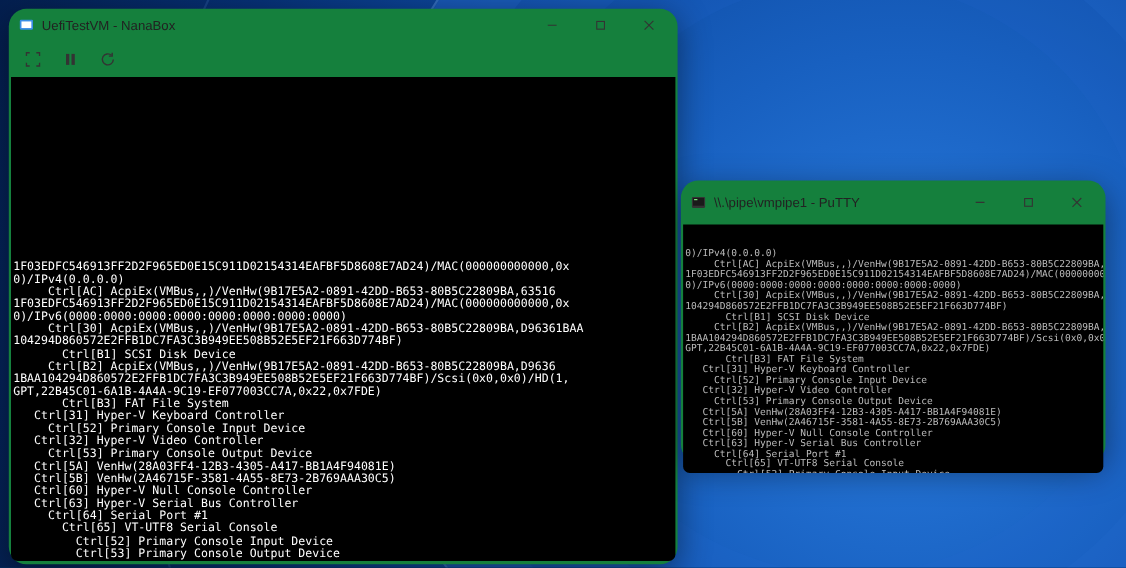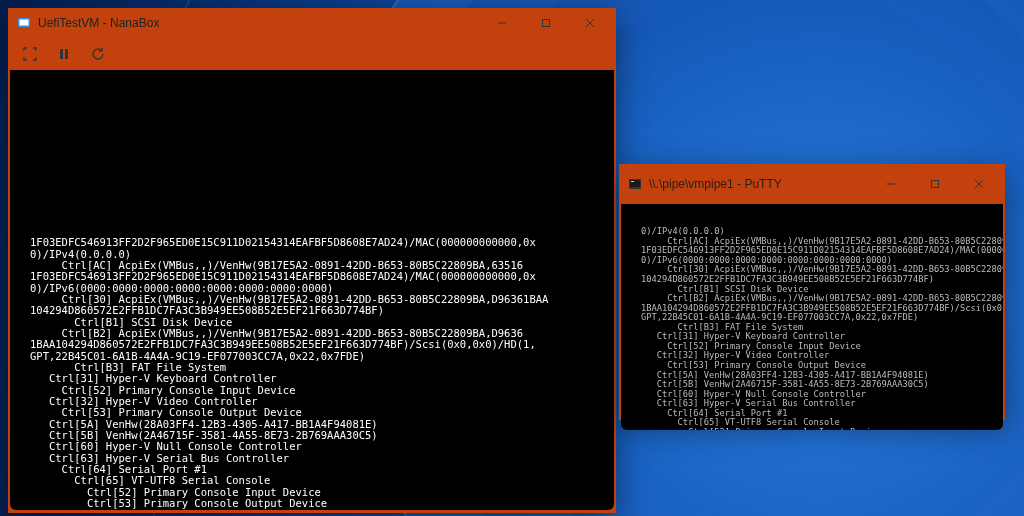--- a/index.html
+++ b/index.html
@@ -5,29 +5,29 @@
 html,body{margin:0;padding:0;width:1024px;height:516px;overflow:hidden;font-family:"Segoe UI",Arial,sans-serif;background:#004080}
 .wallpaper{position:absolute;inset:0;background:
  radial-gradient(circle at 80% 60%,#2a7de0 0%,#1860c0 30%,#0d49a0 55%,#073278 75%,#041f4f 100%);
  overflow:hidden}
 .wallpaper::before,.wallpaper::after{content:"";position:absolute;border-radius:50%;border:2px solid rgba(120,180,255,.35)}
 .wallpaper::before{width:900px;height:900px;right:-200px;top:-200px;box-shadow:
  inset 0 0 0 60px rgba(40,110,210,.25),
  inset 0 0 0 120px rgba(40,110,210,.18),
  inset 0 0 0 180px rgba(40,110,210,.12)}
 .wallpaper::after{width:1400px;height:1400px;right:-500px;top:-400px;border-color:rgba(120,180,255,.15)}
-.win{position:absolute;background:#c2410c;border-radius:0;box-shadow:0 8px 30px rgba(0,0,0,.45)}
+.win{position:absolute;background:#15803d;border-radius:16px;box-shadow:0 8px 30px rgba(0,0,0,.45)}
 .tb{display:flex;align-items:center;height:30px;padding:0 4px 0 8px}
 .tb-ico{width:16px;height:16px;display:flex;align-items:center;justify-content:center;margin-right:6px}
 .tb-title{font-size:12px;color:#222;flex:0 1 auto}
 .tb-sp{flex:1}
 .tb-btn{width:44px;height:30px;display:flex;align-items:center;justify-content:center;color:#333}
 .toolbar{display:flex;align-items:center;padding:4px 8px;gap:6px}
 .tool-btn{width:28px;height:24px;border-radius:4px;display:flex;align-items:center;justify-content:center;color:#333}
-.terminal{background:#000;margin:0 2px 2px 2px;border-radius:0 0 6px 6px;padding:4px 20px;overflow:hidden;font-family:Consolas,"Lucida Console",monospace;white-space:pre;line-height:1.08}
+.terminal{background:#000;margin:0 2px 2px 2px;border-radius:0 0 6px 6px;padding:4px 2px;overflow:hidden;font-family:Consolas,"Lucida Console",monospace;white-space:pre;line-height:1.08}
 
 .nanobox{left:8px;top:8px;width:608px;height:505px}
 .nanobox .terminal{height:432px;font-size:10.5px;color:#fff}
 .nanobox .term-spacer{height:118px}
 
 .putty{left:619px;top:164px;width:386px;height:256px}
 .putty .tb{height:40px}
 .putty .terminal{height:218px;font-size:8.7px;color:#bbb;line-height:1.1}
 svg{display:block}
 </style>

